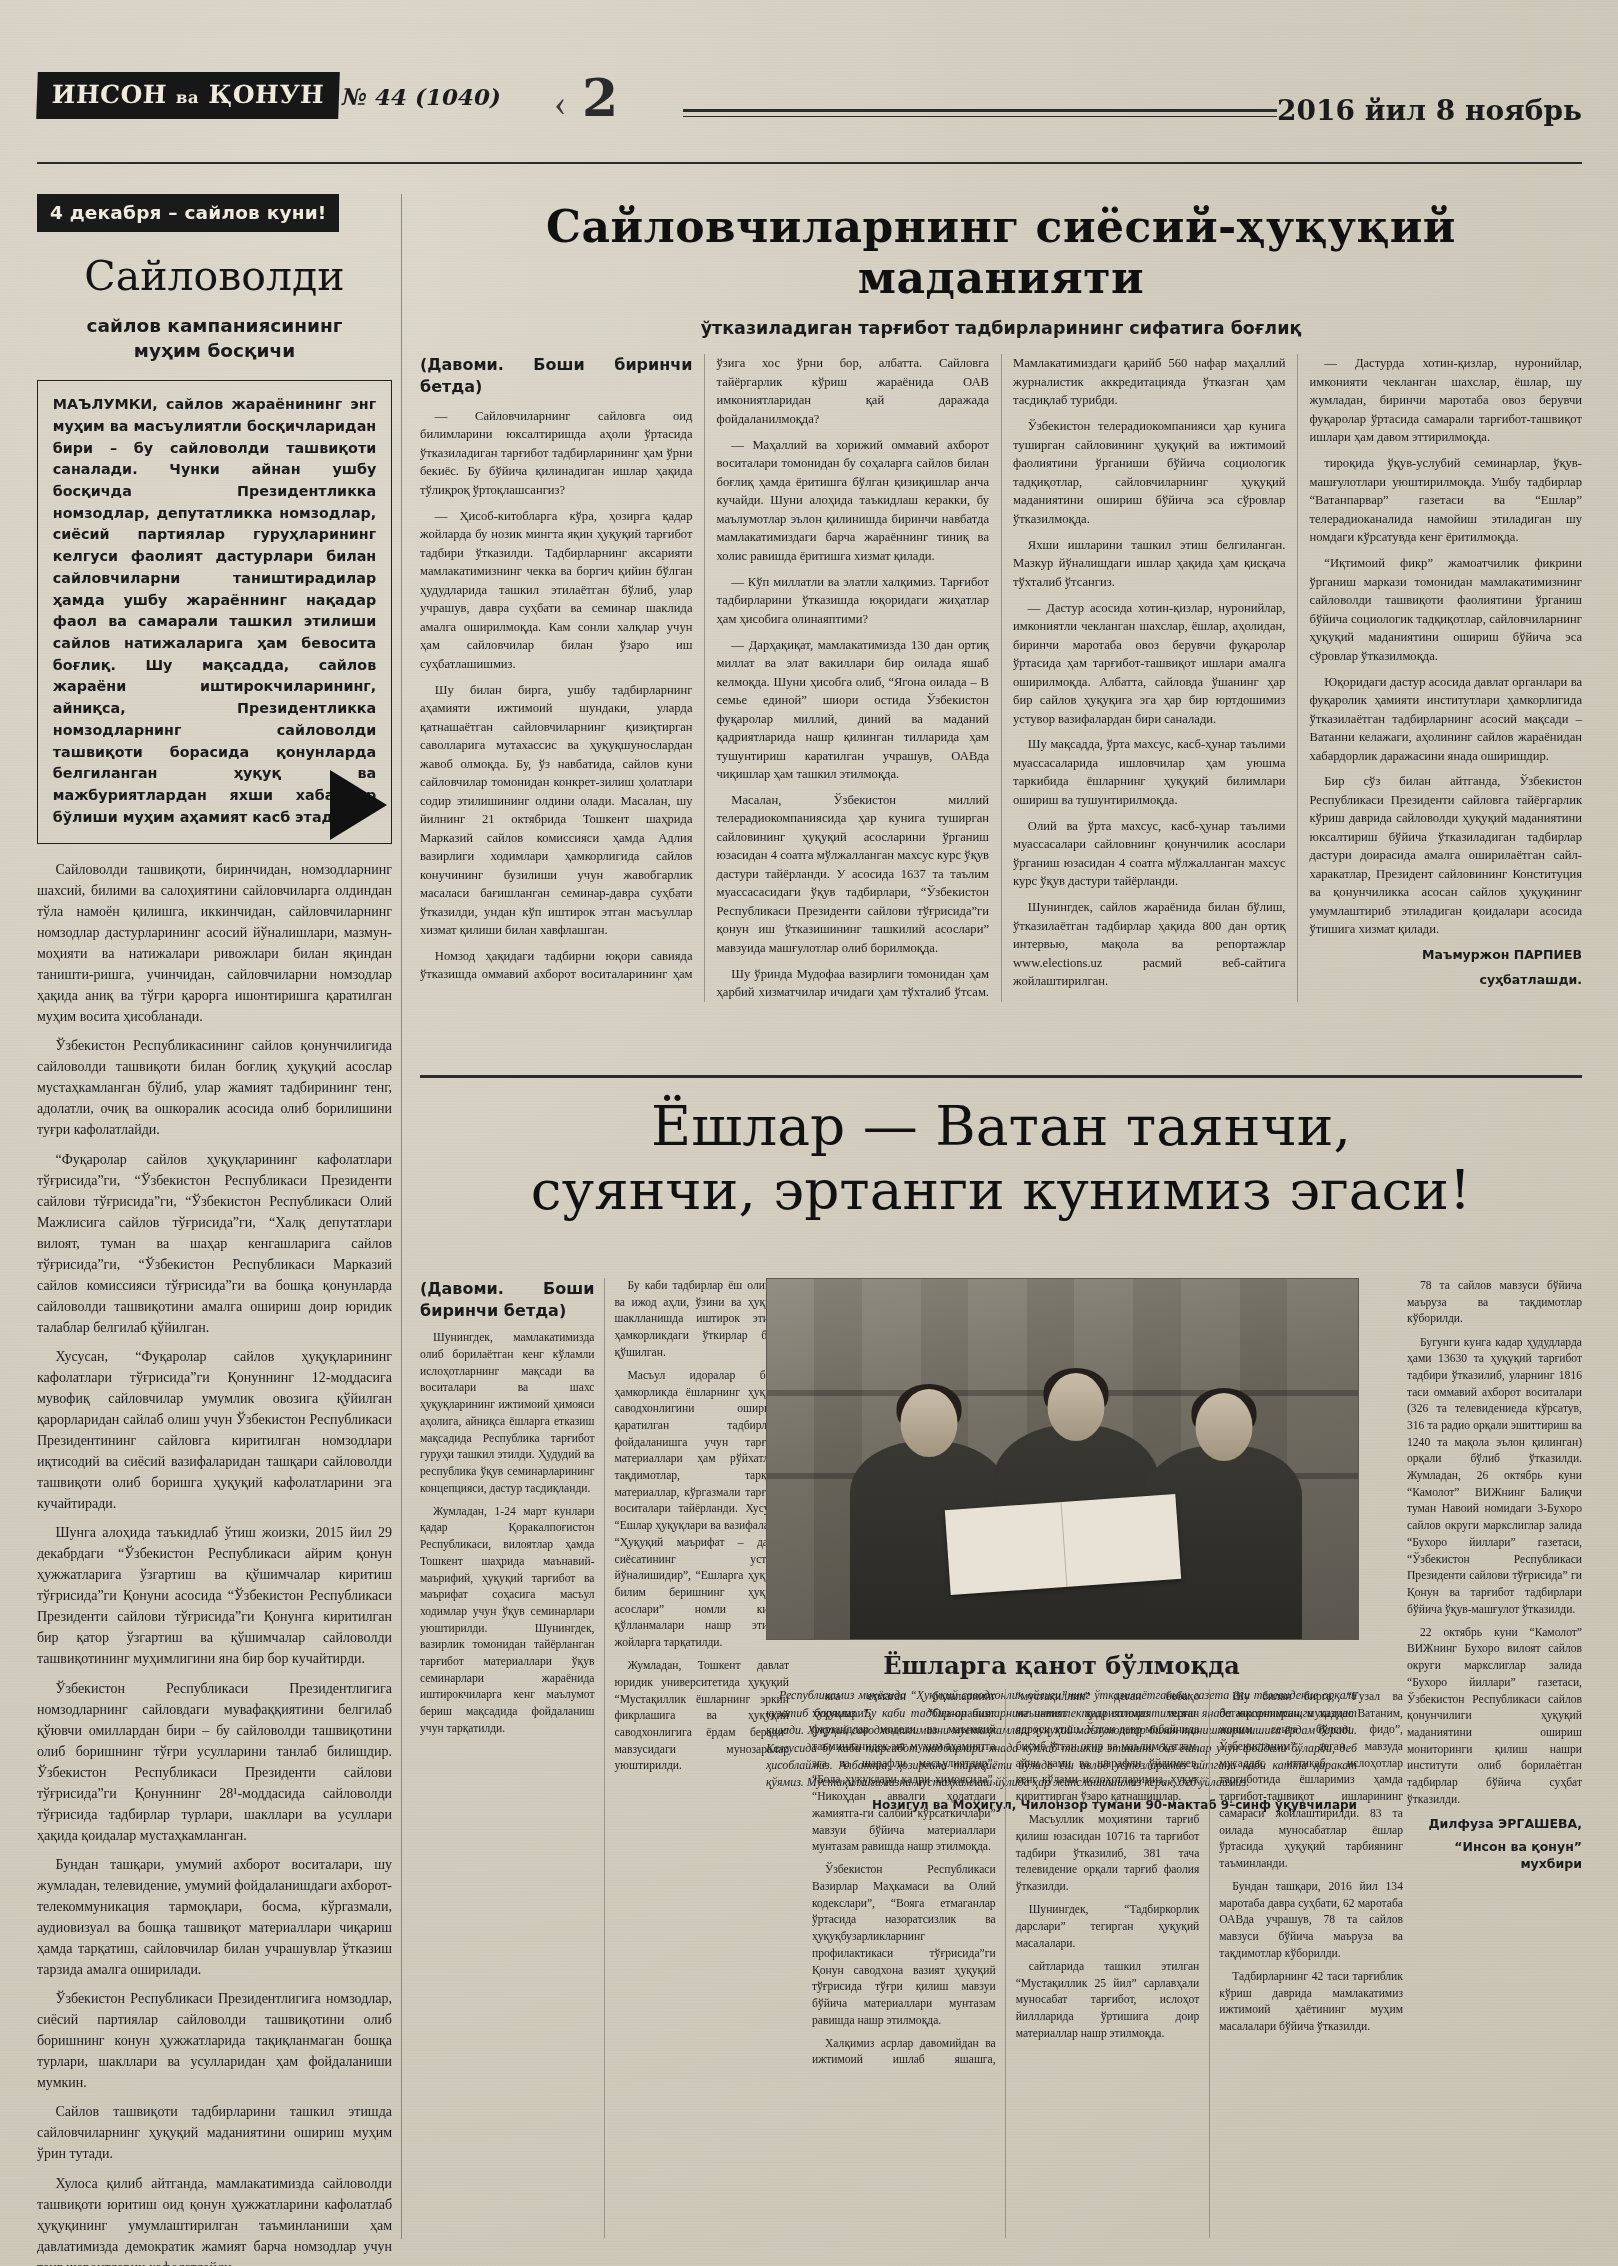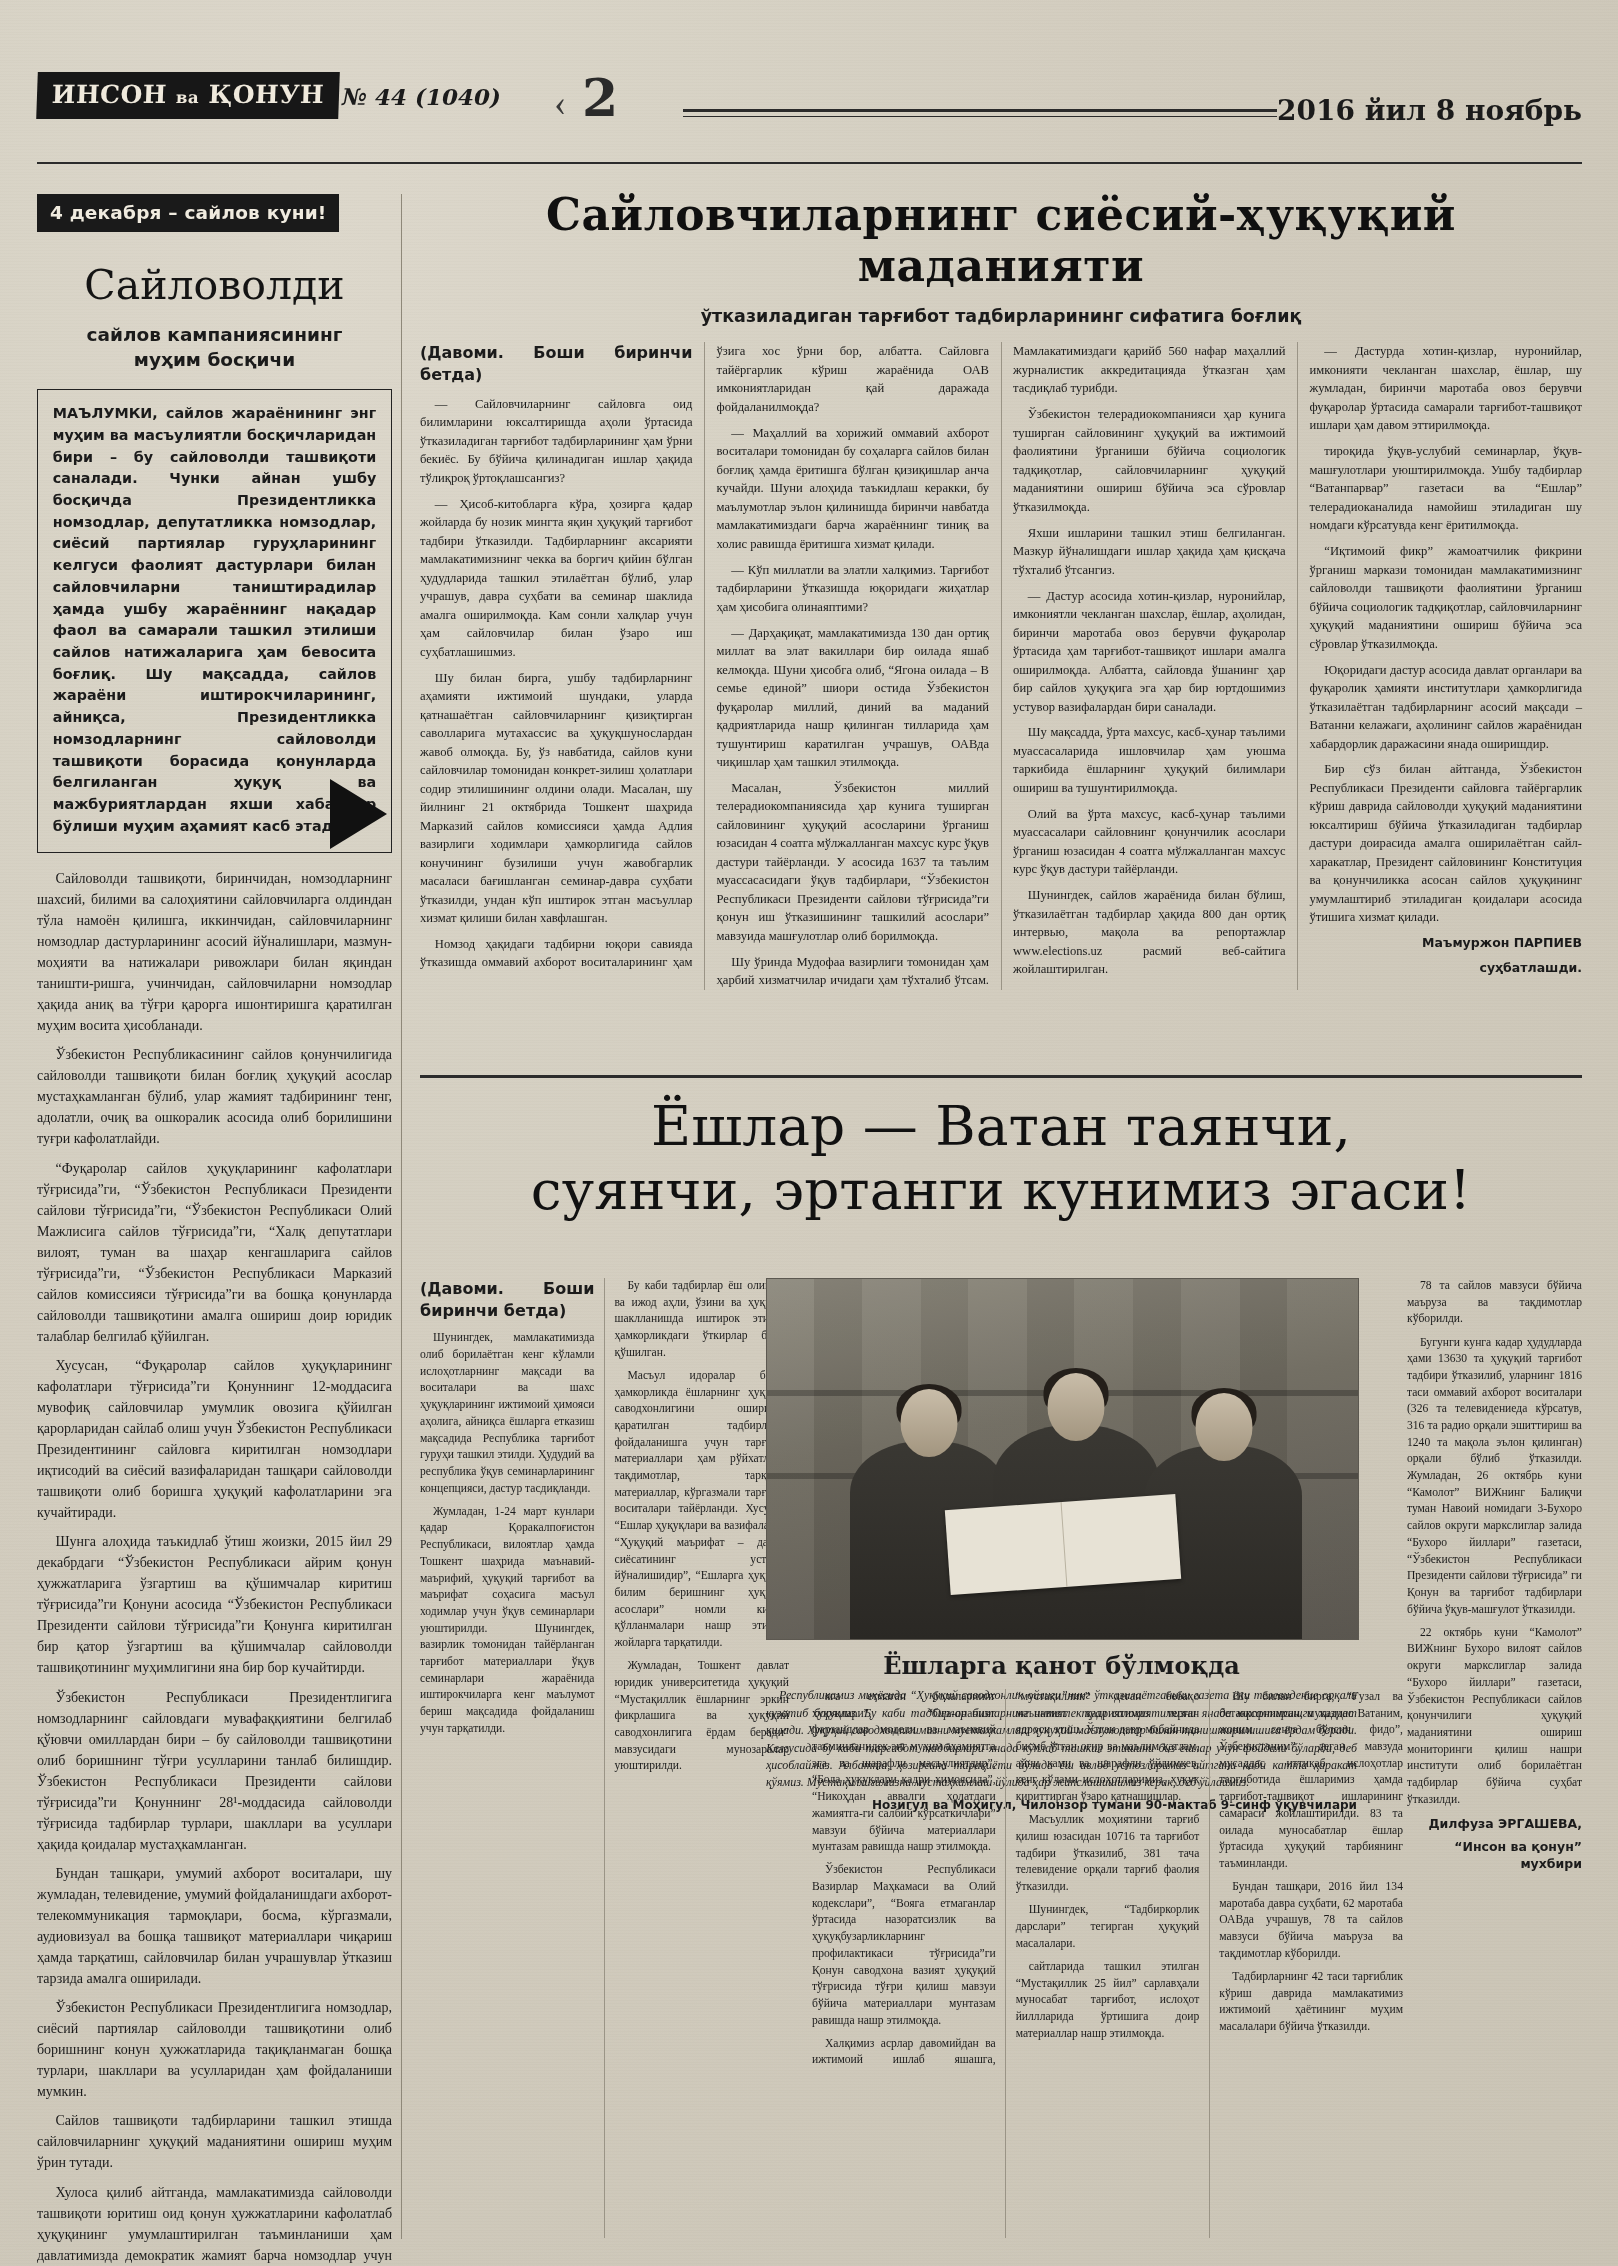--- a/index.html
+++ b/index.html
@@ -66,21 +66,21 @@
   }
   .banner-black{
     background:#1a1a1a;color:#f0ebdf;
     font-family:"DejaVu Sans", sans-serif;
     font-weight:bold;font-size:18.5px;
     padding:8.3px 13px;letter-spacing:0.2px;
     display:inline-block;
   }
   .side-title{
     text-align:center;font-family:"DejaVu Serif",serif;
-    font-size:41px;line-height:1.22;margin-top:28px;color:#141414;
+    font-size:41px;line-height:1.22;margin-top:19px;color:#141414;
   }
   .side-sub{
     text-align:center;font-family:"DejaVu Sans",sans-serif;
     font-weight:bold;font-size:18.5px;line-height:1.35;margin-top:13px;
   }
   .lead-box{
     margin-top:16.6px;border:1.8px solid #222;padding:13px 14.8px 14.8px 14.8px;
     position:relative;
     font-family:"DejaVu Sans",sans-serif;font-weight:bold;font-size:14.3px;
     line-height:1.52;text-align:justify;
@@ -97,21 +97,21 @@
     margin-top:14.8px;font-size:14px;line-height:1.5;text-align:justify;
     font-family:"Liberation Serif",serif;
   }
   .sb-text p{margin:0 0 8.3px 0;text-indent:18.5px;}
 
   
   .art1{
     position:absolute;left:420px;right:37px;top:189px;
   }
   .art1 h1{
-    margin:0;text-align:center;
+    margin:12px;text-align:center;
     font-family:"DejaVu Serif",serif;font-weight:bold;
     font-size:44px;letter-spacing:0.5px;color:#101010;
   }
   .art1 .deck{
     margin-top:14.8px;text-align:center;
     font-family:"DejaVu Sans",sans-serif;font-weight:bold;font-size:17.5px;
   }
   .art1 .cols{
     margin-top:16.6px;
     column-count:4;column-gap:24px;column-rule:0.9px solid #9a9486;

